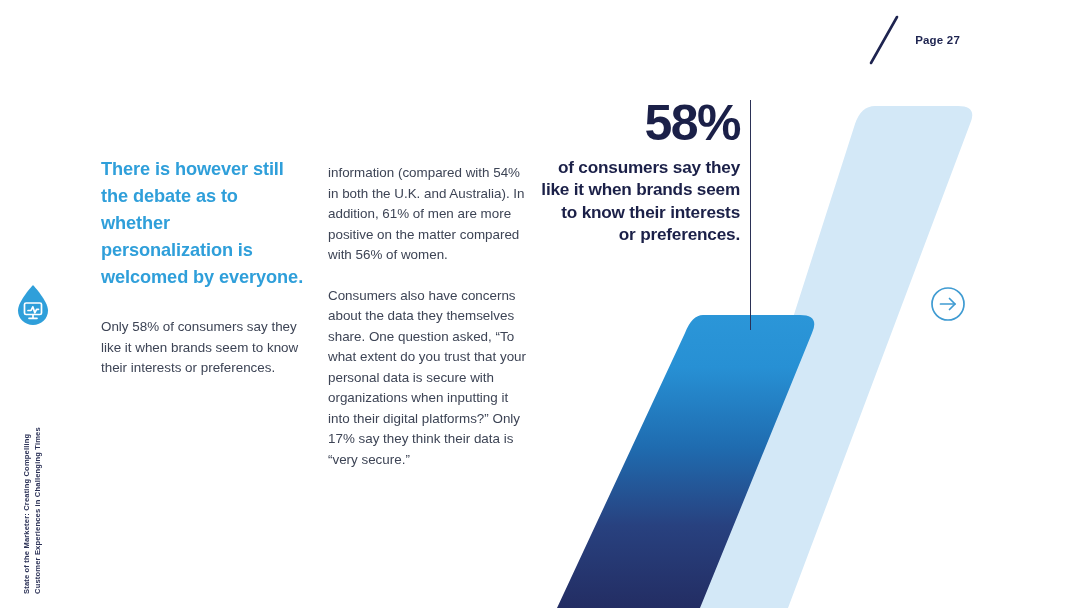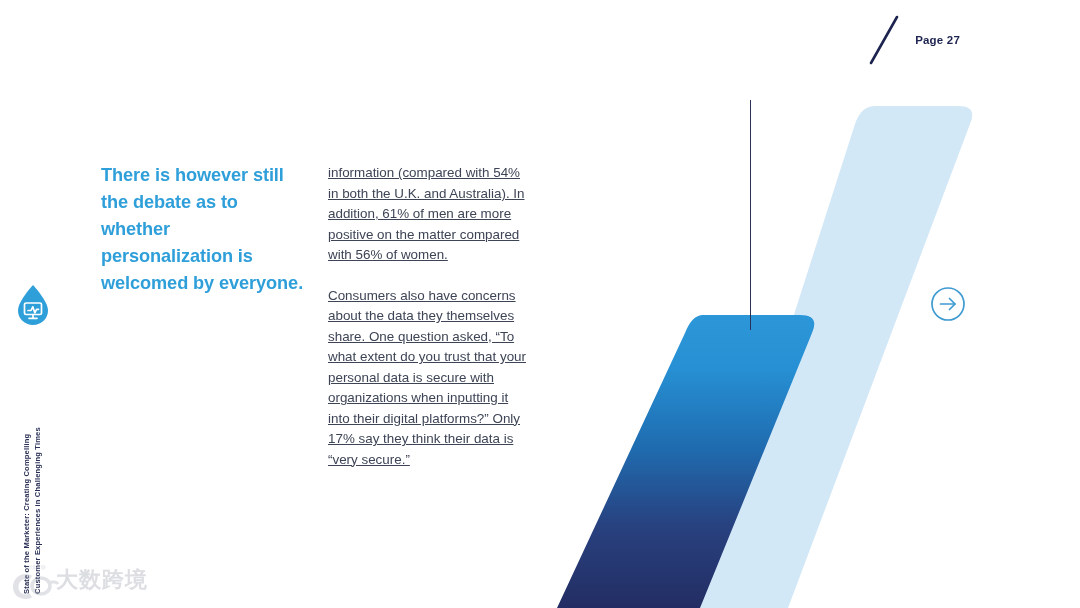--- a/index.html
+++ b/index.html
@@ -85,34 +85,33 @@
     cursor: pointer;
   }
 
   
   .col {
     position: absolute;
     font-size: 13.4px;
     line-height: 20.5px;
     color: #3d4455;
   }
-  .col-1 { left: 101px; top: 162px; width: 205px; }
+  .col-1 { left: 101px; top: 156px; width: 205px; }
   .col-2 { left: 328px; top: 163px; width: 200px; }
 
   .lede {
     color: #2f9fda;
     font-size: 18.2px;
     line-height: 27px;
     font-weight: 700;
     letter-spacing: -0.1px;
     margin: 0 0 26px 0;
   }
   .para {
     margin: 0 0 20px 0;
-    text-decoration: underline;
   }
   .para:last-child { margin-bottom: 0; }
 
   
   .callout {
     position: absolute;
     left: 540px;
     top: 96px;
     width: 200px;
     text-align: right;
@@ -221,32 +220,28 @@
   <svg class="next-arrow" viewBox="0 0 36 36">
     <circle cx="18" cy="18" r="16" fill="none" stroke="#3f9bd2" stroke-width="1.7"></circle>
     <g fill="none" stroke="#3f9bd2" stroke-width="1.7" stroke-linecap="round" stroke-linejoin="round">
       <line x1="10.5" y1="18" x2="25" y2="18"></line>
       <polyline points="19.5,12.5 25,18 19.5,23.5"></polyline>
     </g>
   </svg>
 
   <div class="col col-1">
     <p class="lede">There is however still the debate as to whether personalization is welcomed by everyone.</p>
+    <p class="para">Only 58% of consumers say they like it when brands seem to know their interests or preferences.</p>
   </div>
 
   <div class="col col-2">
     <p class="para">information (compared with 54% in both the U.K. and Australia). In addition, 61% of men are more positive on the matter compared with 56% of women.</p>
     <p class="para">Consumers also have concerns about the data they themselves share. One question asked, “To what extent do you trust that your personal data is secure with organizations when inputting it into their digital platforms?” Only 17% say they think their data is “very secure.”</p>
   </div>
 
+  <div class="callout">
+    <p class="callout-number">58%</p>
+    <p class="callout-text">of consumers say they like it when brands seem to know their interests or preferences.</p>
+  </div>
   <div class="callout-rule"></div>
 
-  <div class="watermark">
-    <svg viewBox="0 0 150 40" width="150" height="40">
-      <path d="M18 12 C10 12 5 18 5 25 C5 32 10 37 18 37 C21 37 23 36 24 35 L21 31 C20 32 19 32.5 18 32.5 C13.5 32.5 10.5 29.5 10.5 25 C10.5 20.5 13.5 17 18 17 C19 17 20 17.3 21 18 L24 14 C23 13 21 12 18 12 Z" fill="#9aa0b0"></path>
-      <ellipse cx="33" cy="24" rx="9" ry="8" fill="none" stroke="#9aa0b0" stroke-width="3.5"></ellipse>
-      <path d="M41 21 C45 19 49 20 50 22" fill="none" stroke="#9aa0b0" stroke-width="3"></path>
-    </svg>
-    <div class="wm-text">大数跨境</div>
-    <div class="wm-sub">跨境互联</div>
-  </div>
 
 </div>
 
 </body></html>

